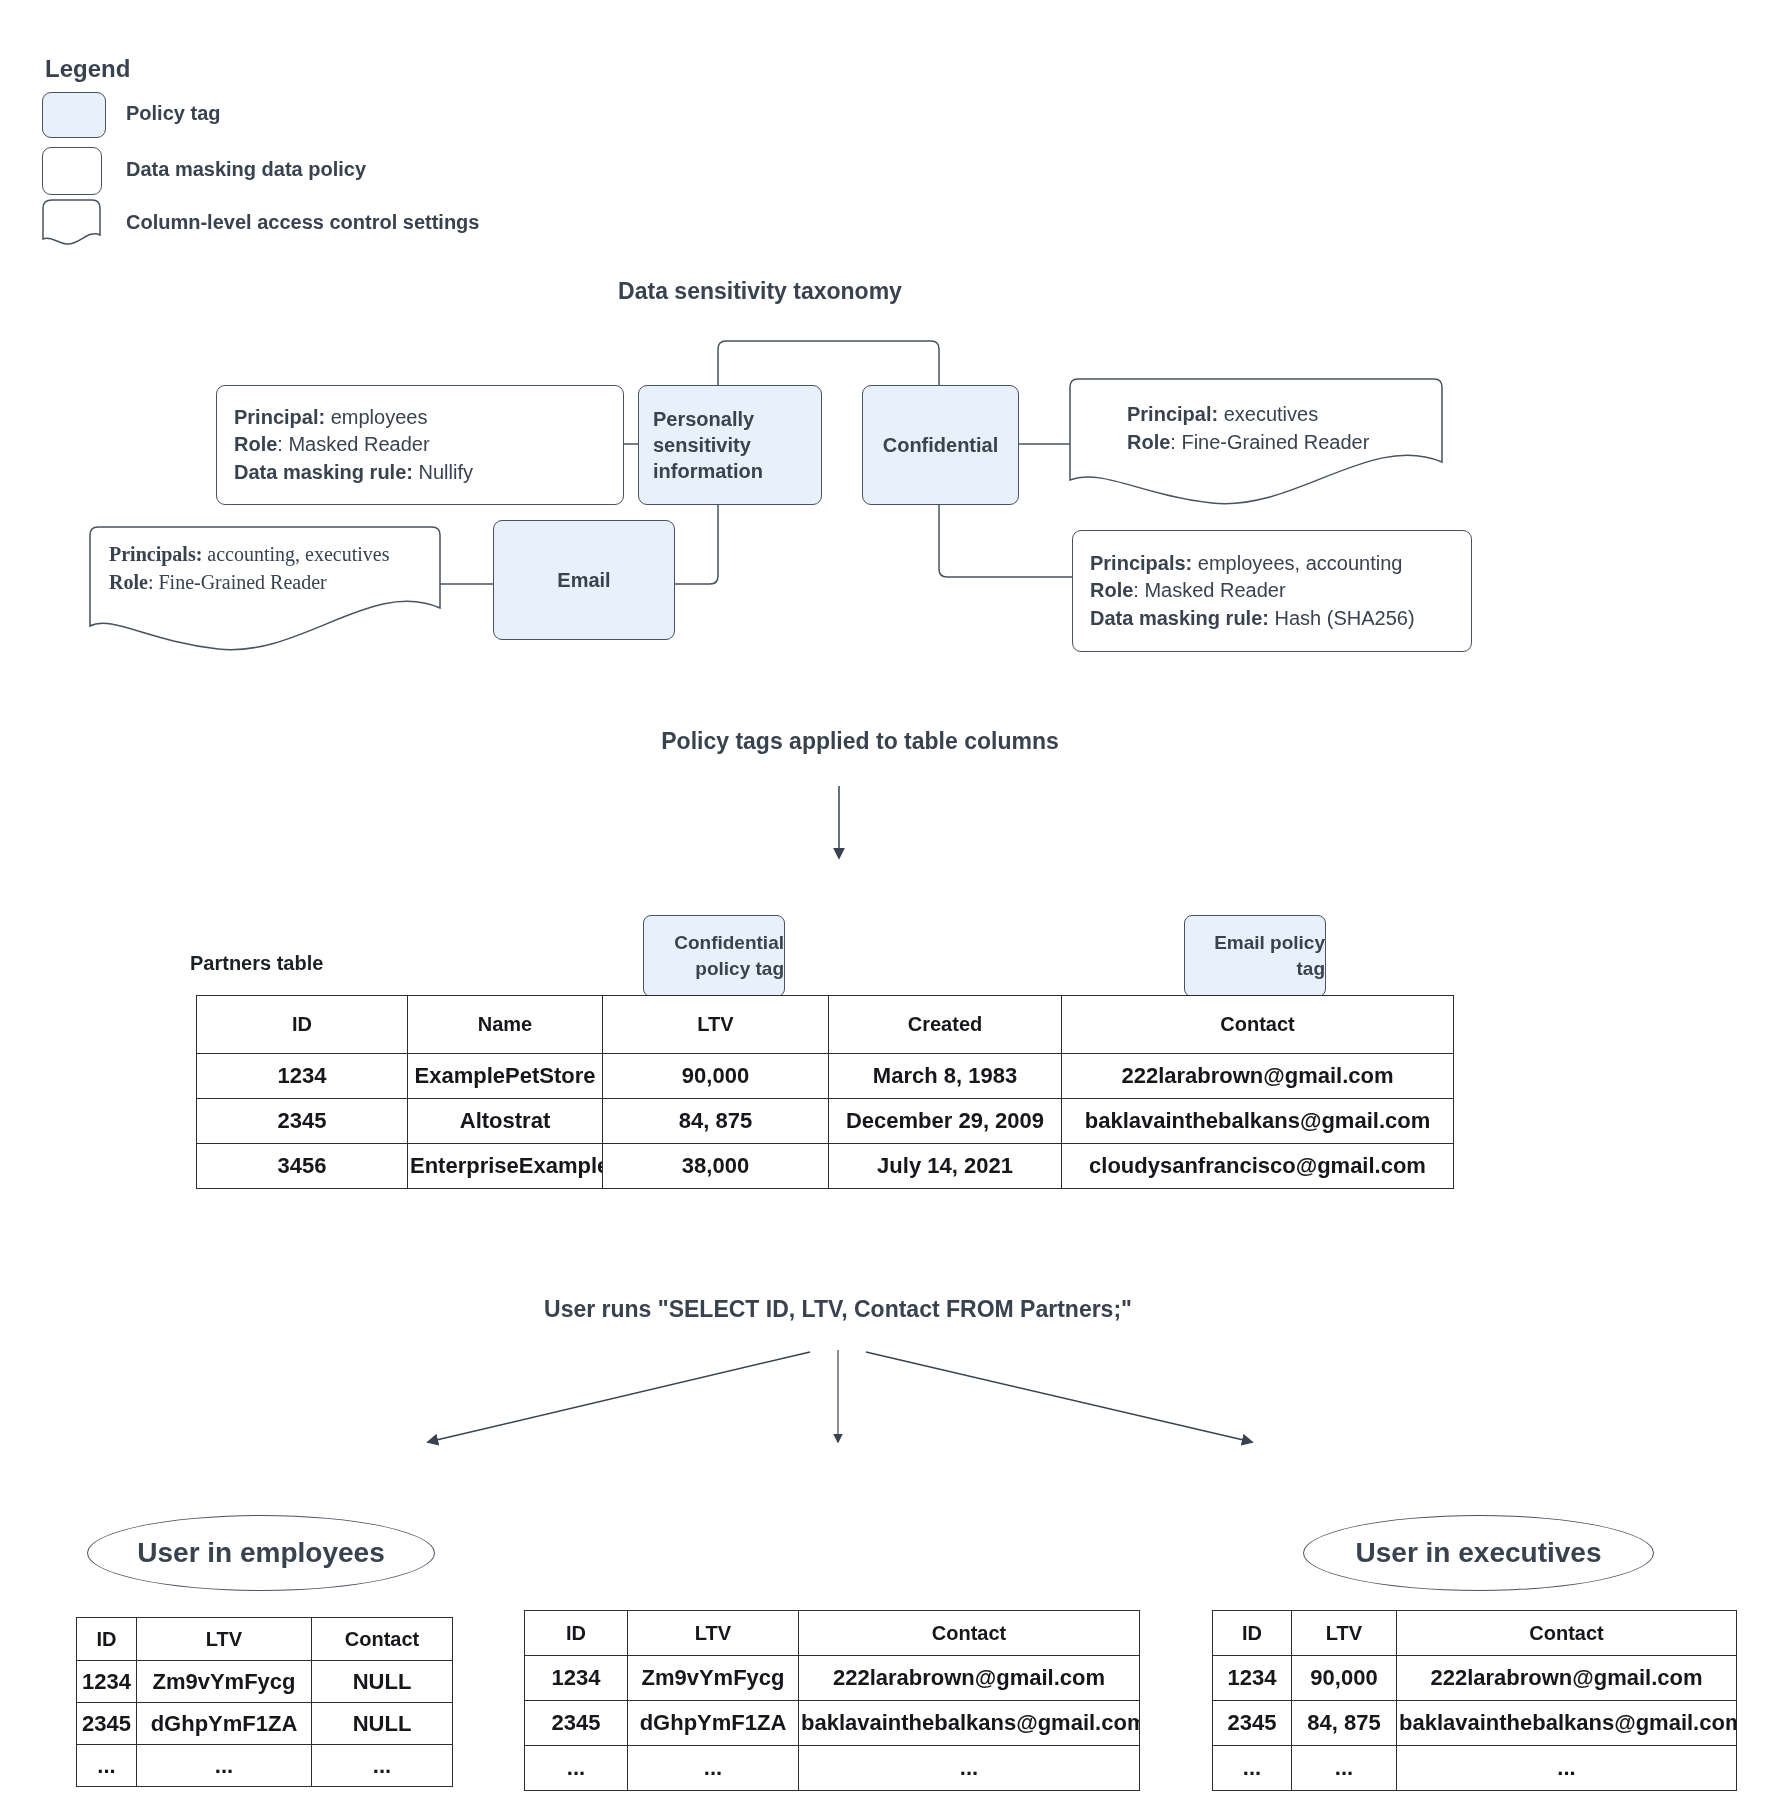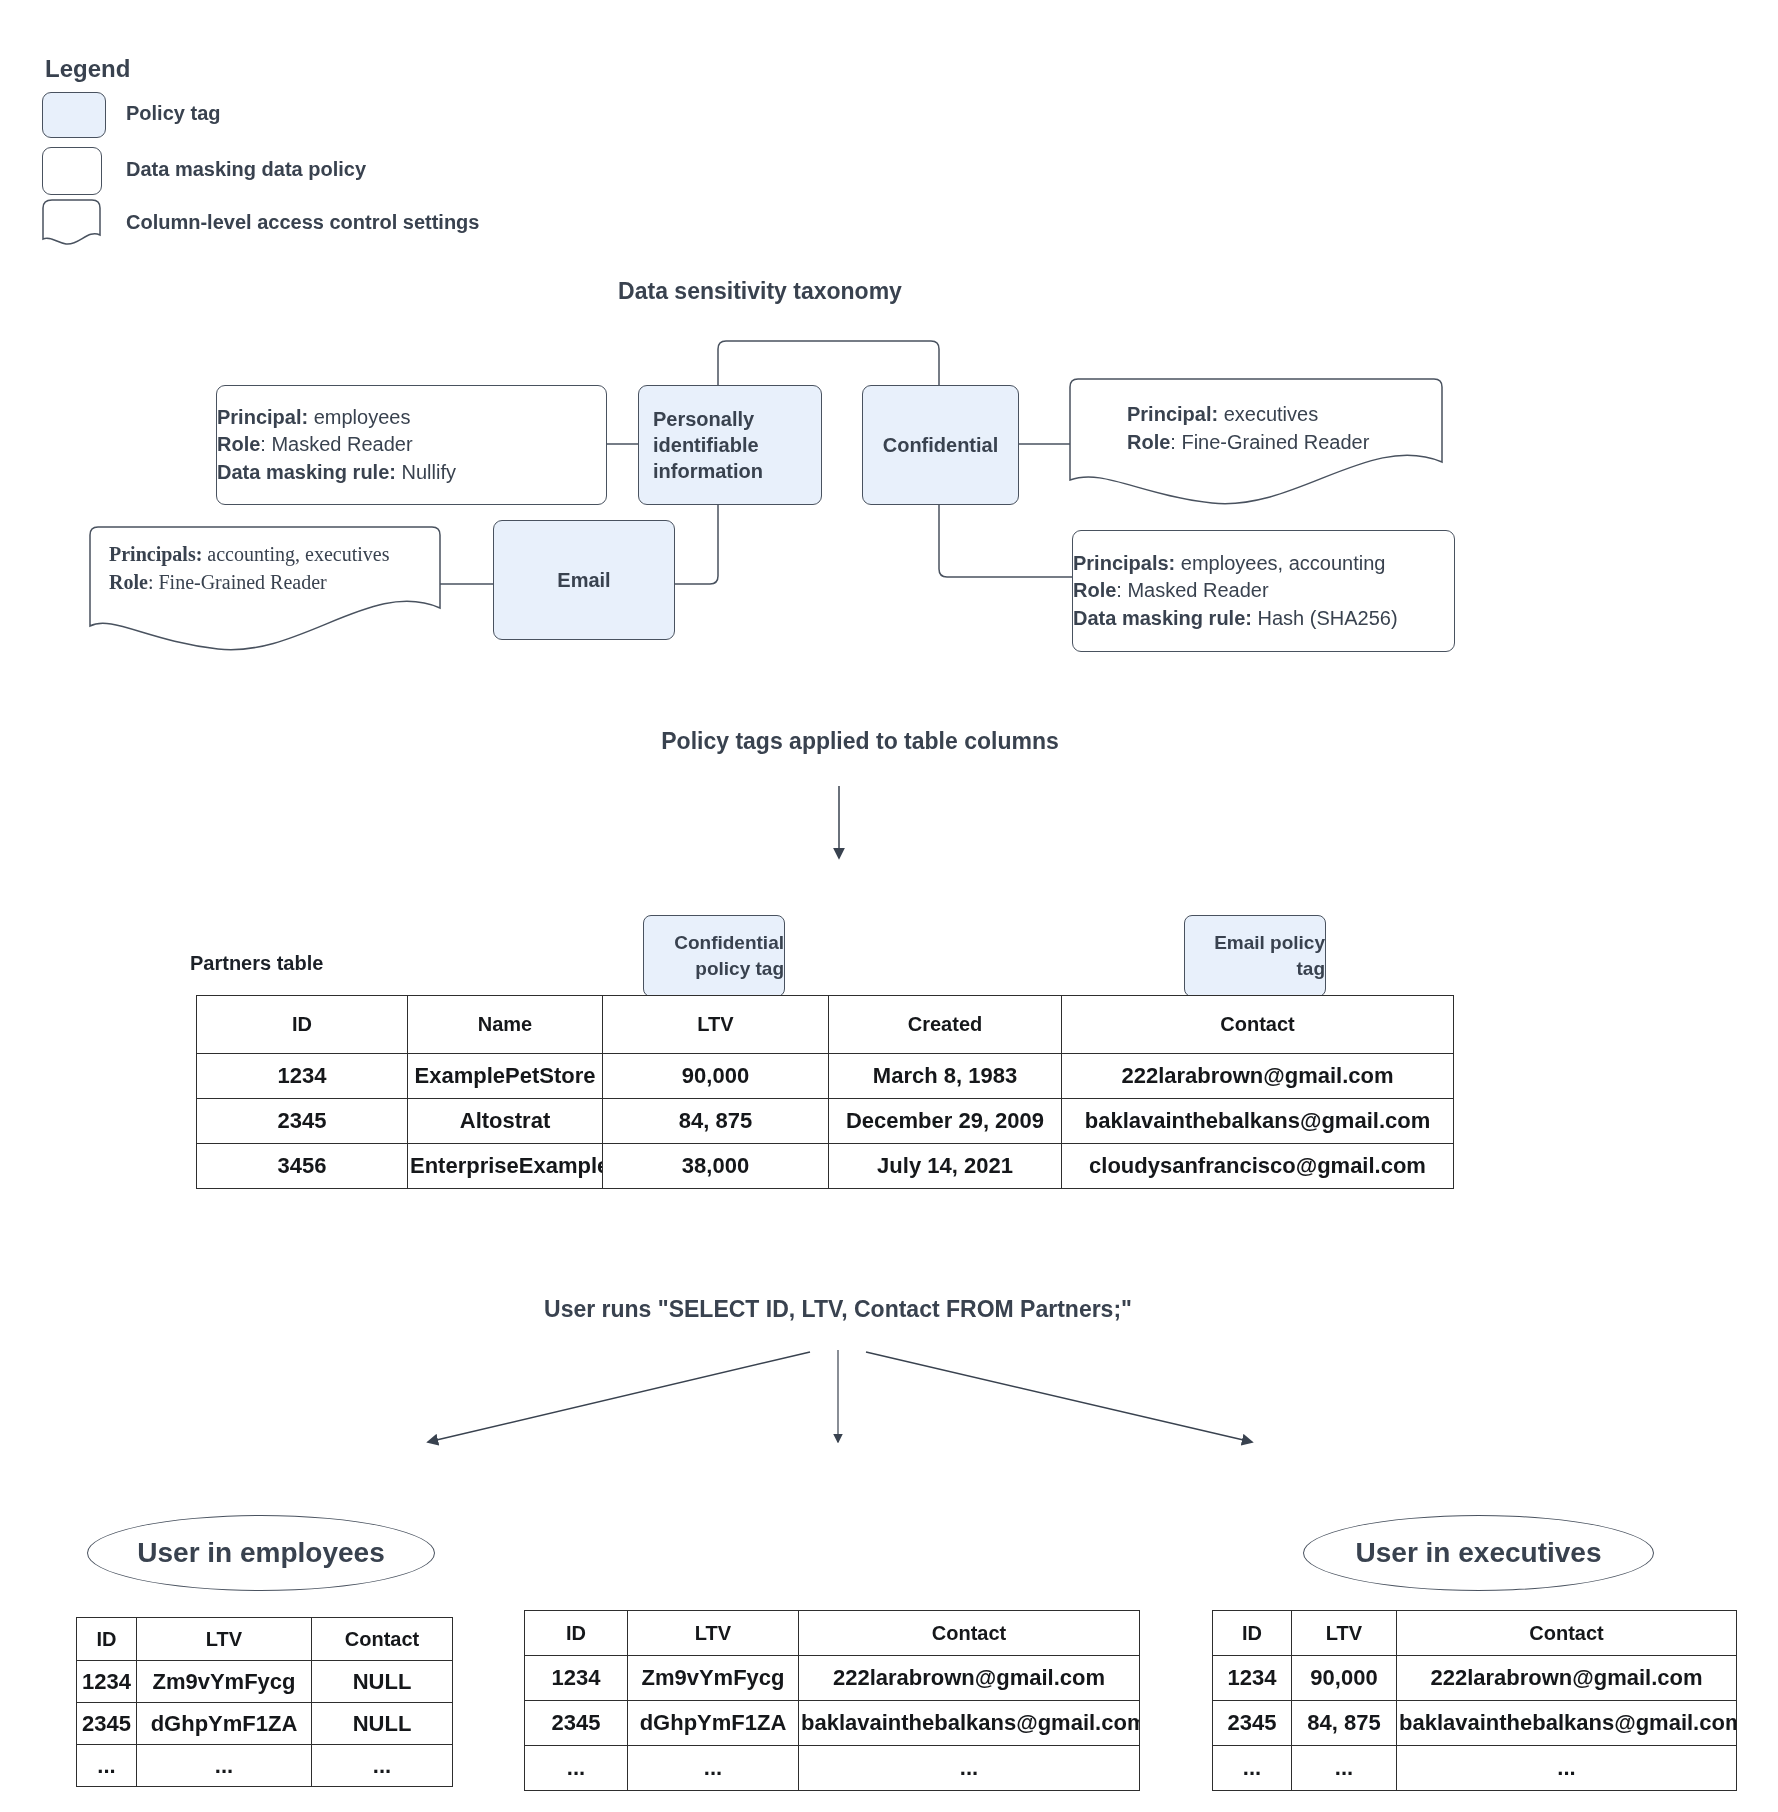--- a/index.html
+++ b/index.html
@@ -12,21 +12,21 @@
   .heading{font-weight:bold;font-size:23px;color:#39424f;text-align:center;white-space:nowrap;transform:translateX(-50%);}
   .legend-title{font-weight:bold;font-size:24px;color:#39424f;}
   .legend-label{font-weight:bold;font-size:20px;color:#39424f;white-space:nowrap;}
   .swatch{position:absolute;border:1.5px solid #49525f;border-radius:9px;background:#fff;}
   .swatch.blue{background:#e8f0fb;}
   .node{position:absolute;border:1.5px solid #49525f;border-radius:9px;background:#e8f0fb;
         display:flex;align-items:center;font-weight:bold;font-size:20px;color:#39424f;line-height:1.3;}
   .node.center{justify-content:center;text-align:center;}
   .node.left{padding-left:14px;padding-right:8px;}
   .policybox{position:absolute;border:1.5px solid #49525f;border-radius:9px;background:#fff;
-             display:flex;flex-direction:column;justify-content:center;padding-right:8px;
+             display:flex;flex-direction:column;justify-content:center;padding-left:17px;padding-right:8px;
              font-size:20px;color:#39424f;line-height:1.38;}
   .wavytext{position:absolute;font-size:20px;color:#39424f;line-height:1.38;}
   .b{font-weight:bold;}
   .tag{position:absolute;border:1.5px solid #49525f;border-radius:8px;background:#e8f0fb;
        display:flex;align-items:center;justify-content:center;text-align:right;
        font-weight:bold;font-size:19px;color:#39424f;line-height:1.35;}
   .tbl-label{position:absolute;font-weight:bold;font-size:20px;color:#1c2128;white-space:nowrap;}
   table.grid{position:absolute;border-collapse:collapse;table-layout:fixed;background:#fff;}
   table.grid th,table.grid td{border:1px solid #2e2e2e;text-align:center;vertical-align:middle;
        color:#15171a;overflow:hidden;white-space:nowrap;padding:0 2px;}
@@ -80,21 +80,21 @@
   <div class="abs legend-label" style="left:126px;top:211px;">Column-level access control settings</div>
 
   <div class="abs heading" style="left:760px;top:278px;">Data sensitivity taxonomy</div>
 
   <div class="policybox" style="left:216px;top:385px;width:381px;height:118px;">
     <div><span class="b">Principal:</span><span> employees</span></div>
     <div><span class="b">Role</span><span>: Masked Reader</span></div>
     <div><span class="b">Data masking rule:</span><span> Nullify</span></div>
   </div>
 
-  <div class="node left" style="left:638px;top:385px;width:160px;height:118px;">Personally identifiable information</div>
+  <div class="node left" style="left:638px;top:385px;width:160px;height:118px;">Personally sensitivity information</div>
   <div class="node center" style="left:862px;top:385px;width:155px;height:118px;">Confidential</div>
 
   <div class="wavytext" style="left:1127px;top:401px;">
     <div><span class="b">Principal:</span><span> executives</span></div>
     <div><span class="b">Role</span><span>: Fine-Grained Reader</span></div>
   </div>
 
   <div class="wavytext" style="left:109px;top:541px;font-family:Liberation Serif, serif;">
     <div><span class="b">Principals:</span><span> accounting, executives</span></div>
     <div><span class="b">Role</span><span>: Fine-Grained Reader</span></div>

